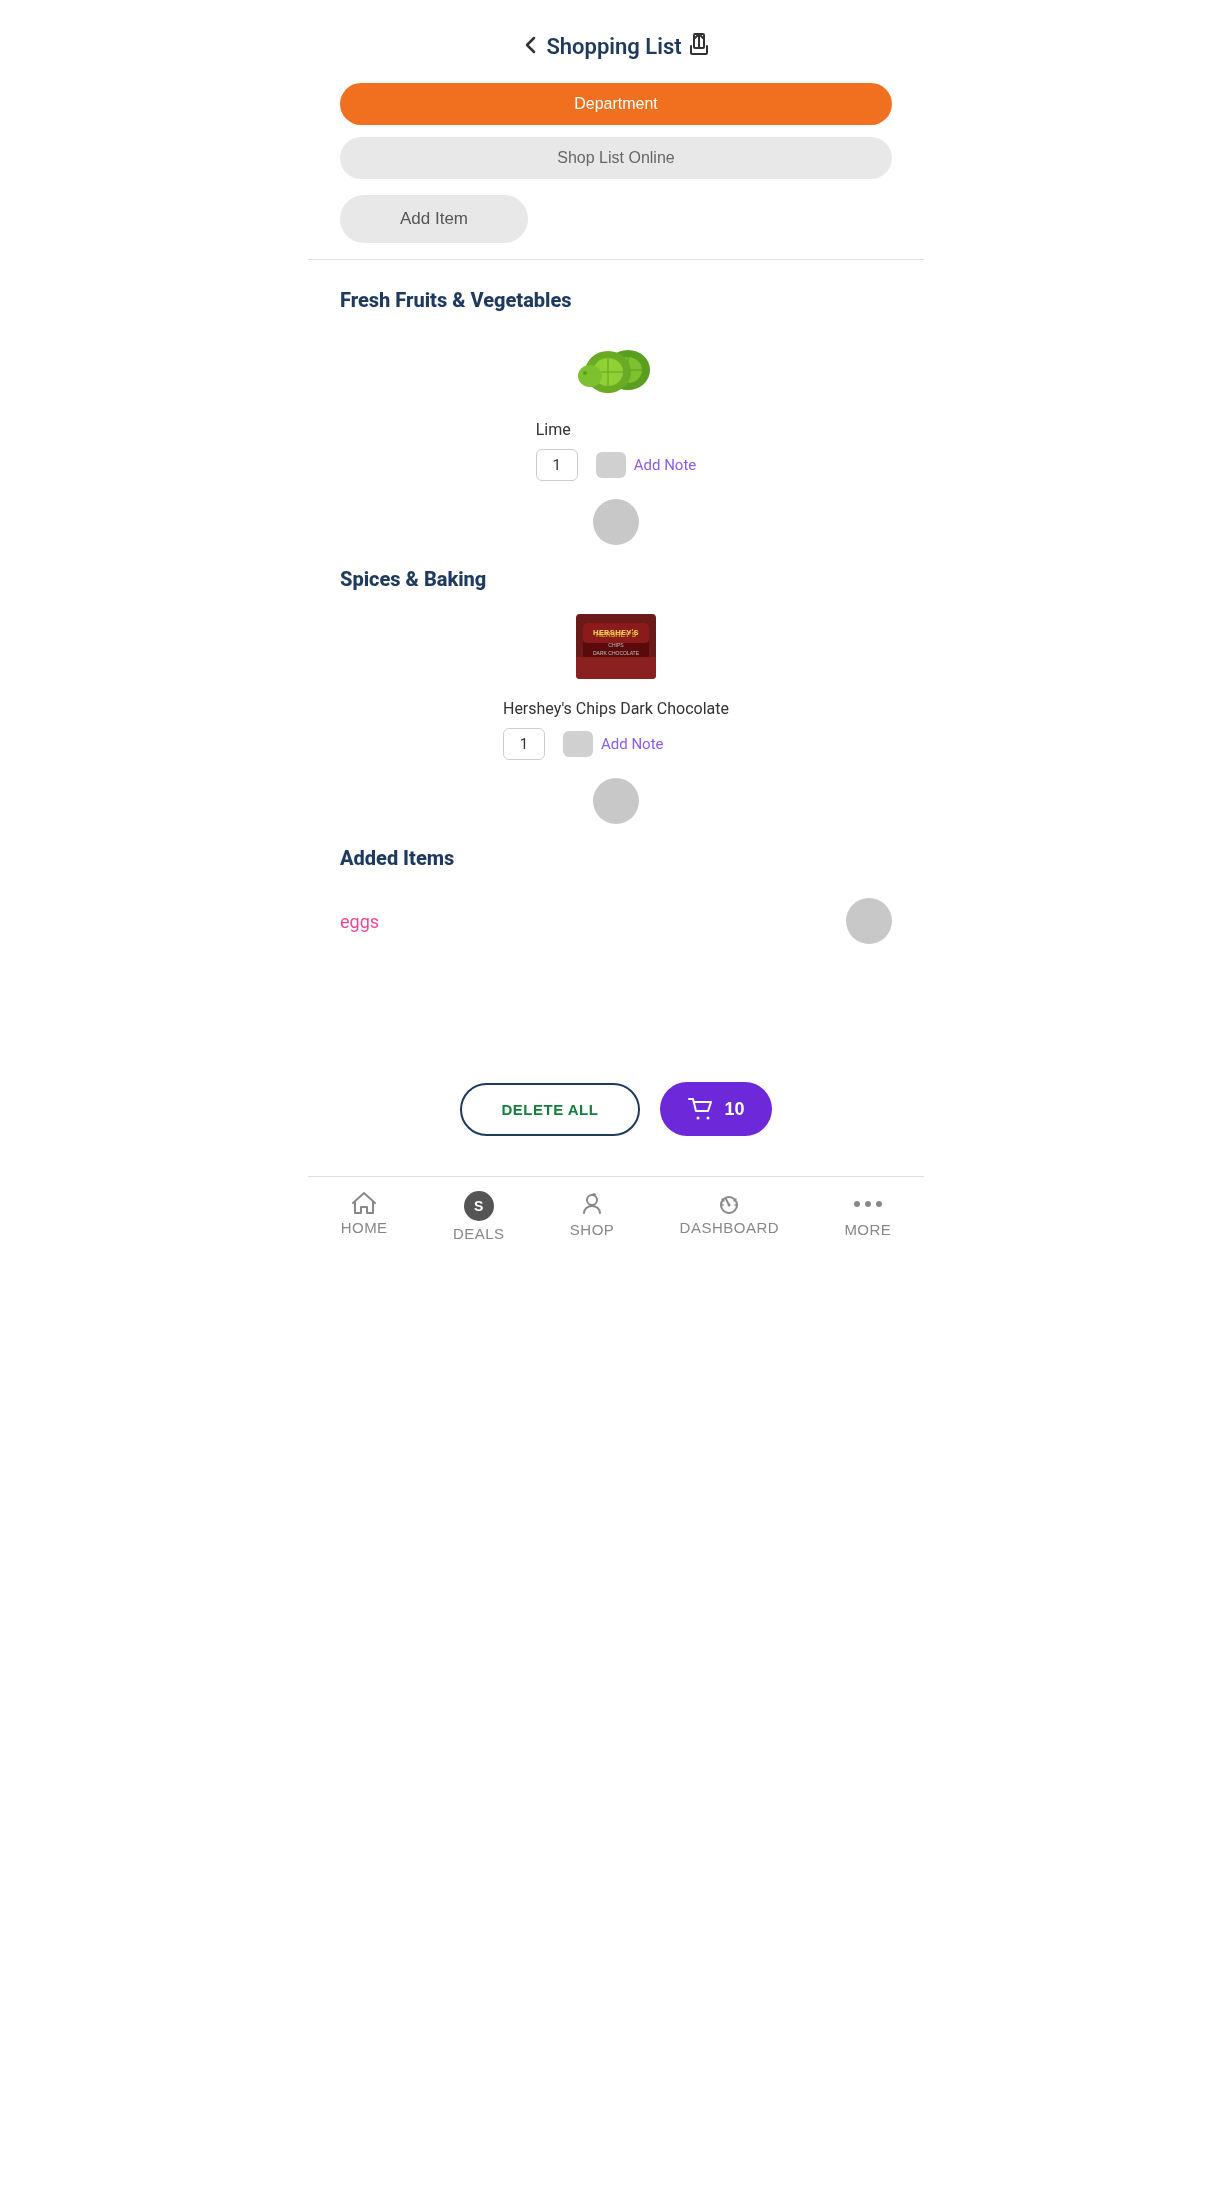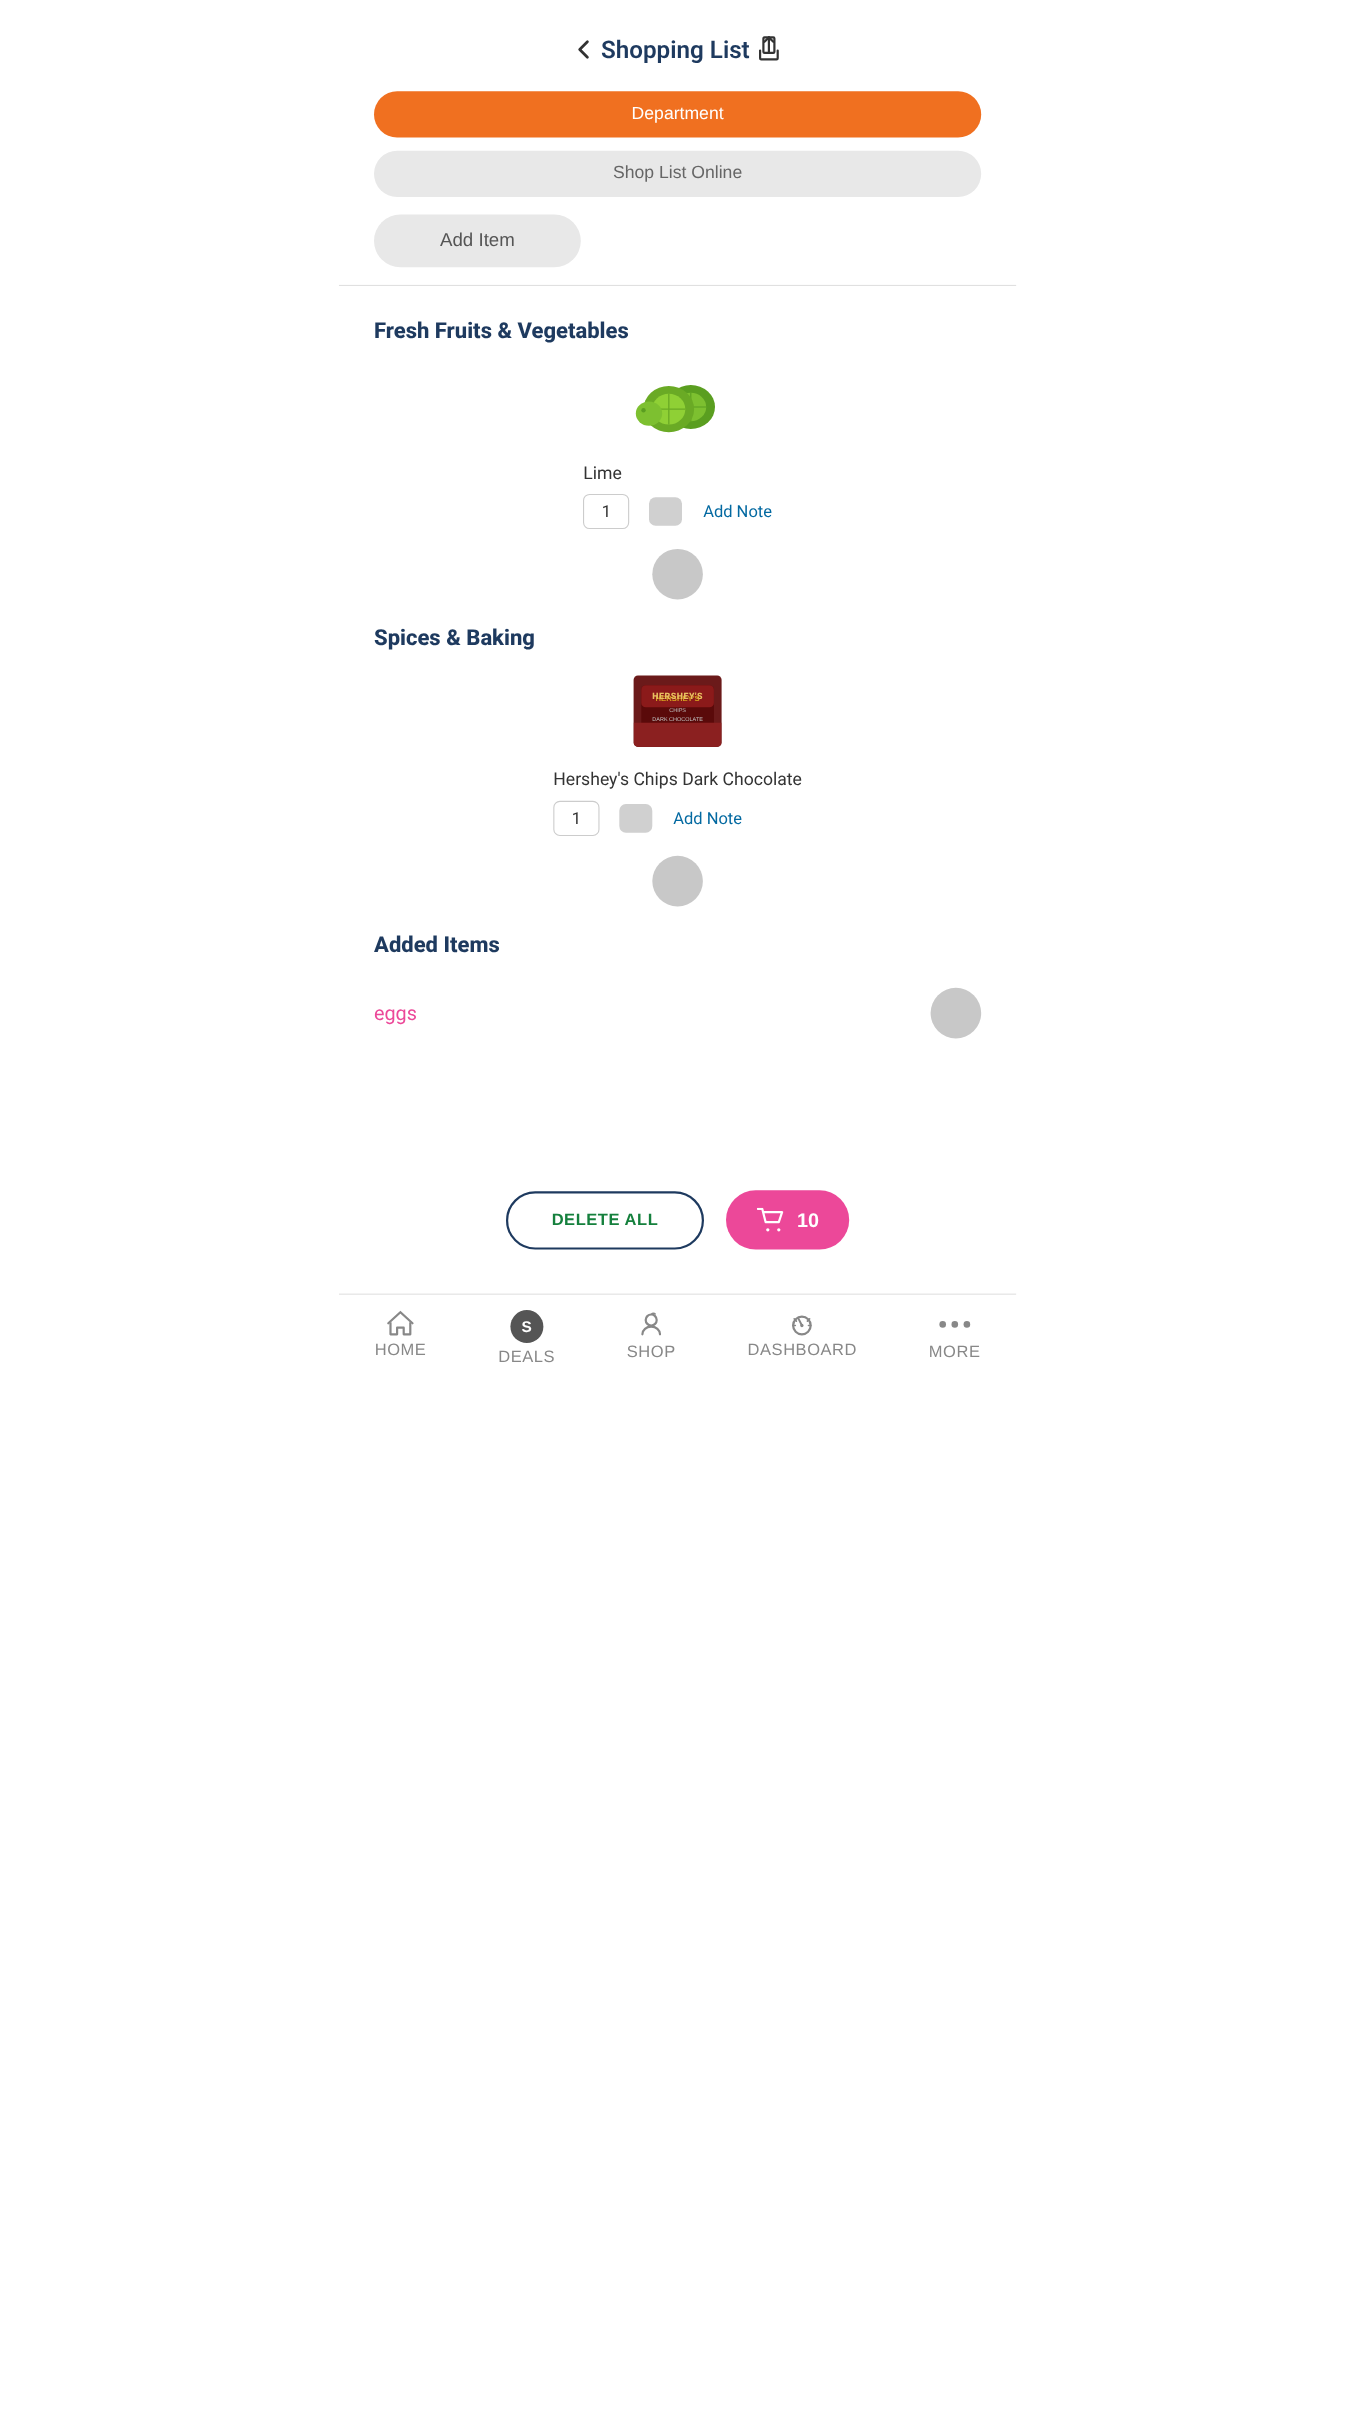--- a/index.html
+++ b/index.html
@@ -157,22 +157,21 @@
       width: 30px;
       height: 26px;
       border-radius: 6px;
       background: #d0d0d0;
       border: none;
       cursor: pointer;
     }
 
     .note-label {
       font-size: 15px;
-      color: #0369a1;
-      margin-left: 11px;
+      color: #8b5cf6;
     }
 
     .item-toggle {
       width: 46px;
       height: 46px;
       border-radius: 50%;
       background: #c8c8c8;
       border: none;
       cursor: pointer;
       flex-shrink: 0;
@@ -207,21 +206,21 @@
       background: #fff;
       color: #15803d;
       font-size: 15px;
       font-weight: 800;
       letter-spacing: 0.5px;
       padding: 16px 40px;
       cursor: pointer;
     }
 
     .cart-btn {
-      background: #ec4899;
+      background: #6d28d9;
       border: none;
       border-radius: 28px;
       color: #fff;
       font-size: 18px;
       font-weight: 700;
       padding: 16px 28px;
       cursor: pointer;
       display: flex;
       align-items: center;
       gap: 10px;

